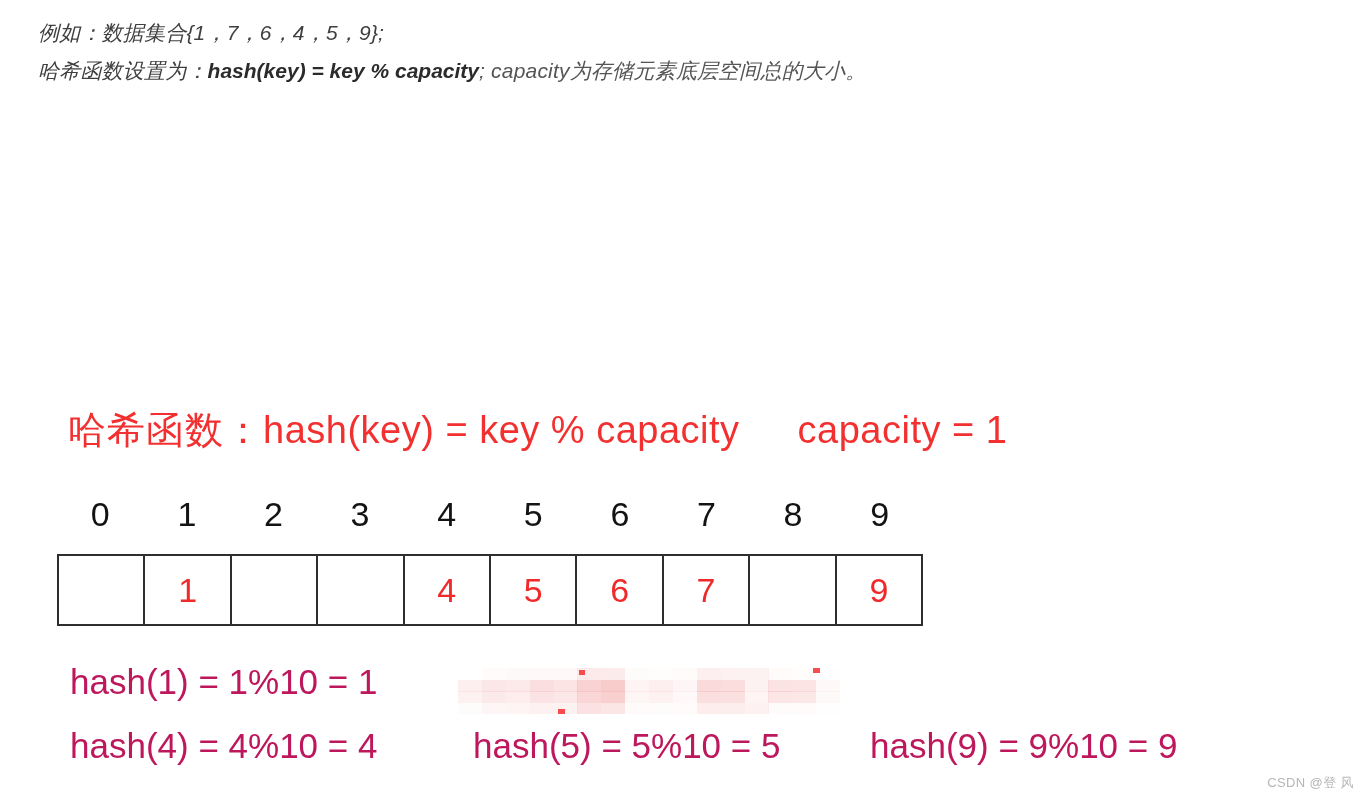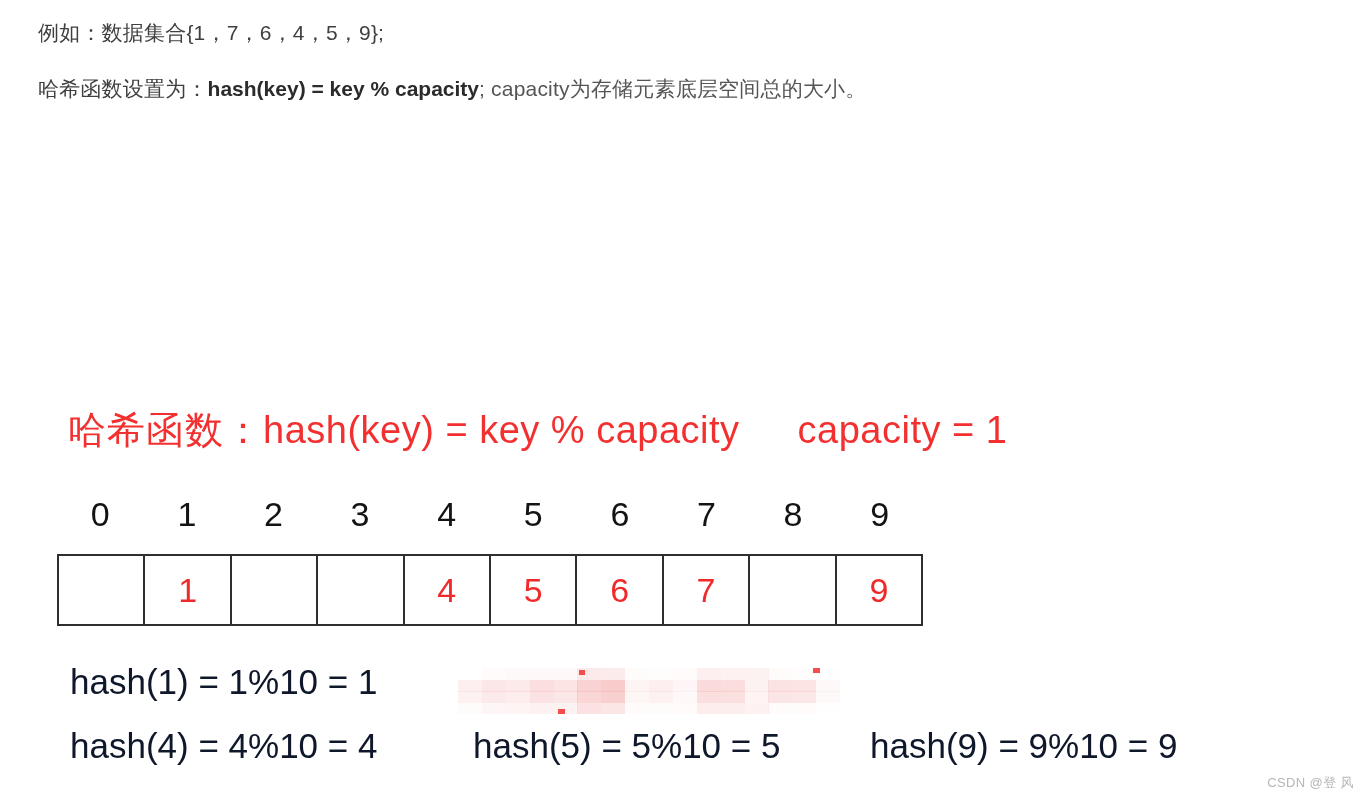--- a/index.html
+++ b/index.html
@@ -15,29 +15,30 @@
     font-family: "Liberation Sans", "DejaVu Sans", sans-serif;
     -webkit-font-smoothing: antialiased;
   }
 
   
   #prose {
     position: absolute;
     left: 38px;
     top: 14px;
     width: 1250px;
+    font-style: italic;
   }
   .prose-line {
     font-size: 21px;
     line-height: 38px;
     color: #3f3f3f;
     white-space: nowrap;
     letter-spacing: 0.2px;
   }
-  .prose-line.second { margin-top: 18px; }
+  .prose-line.second { }
   .prose-strong {
     font-weight: bold;
     color: #2b2b2b;
     letter-spacing: 0;
   }
   .prose-rest { color: #555555; }
 
   
   #diagram {
     position: absolute;
@@ -107,21 +108,21 @@
     left: 0;
     top: 268px;
     width: 1368px;
   }
   .formula-row {
     position: relative;
     height: 64px;
   }
   .formula {
     position: absolute;
-    color: #0f172a;
+    color: #be185d;
     font-size: 35px;
     line-height: 44px;
     white-space: nowrap;
   }
   .formula.col1 { left: 70px; }
   .formula.col2 { left: 473px; }
   .formula.col3 { left: 870px; }
 
   
   #censor-patch {

